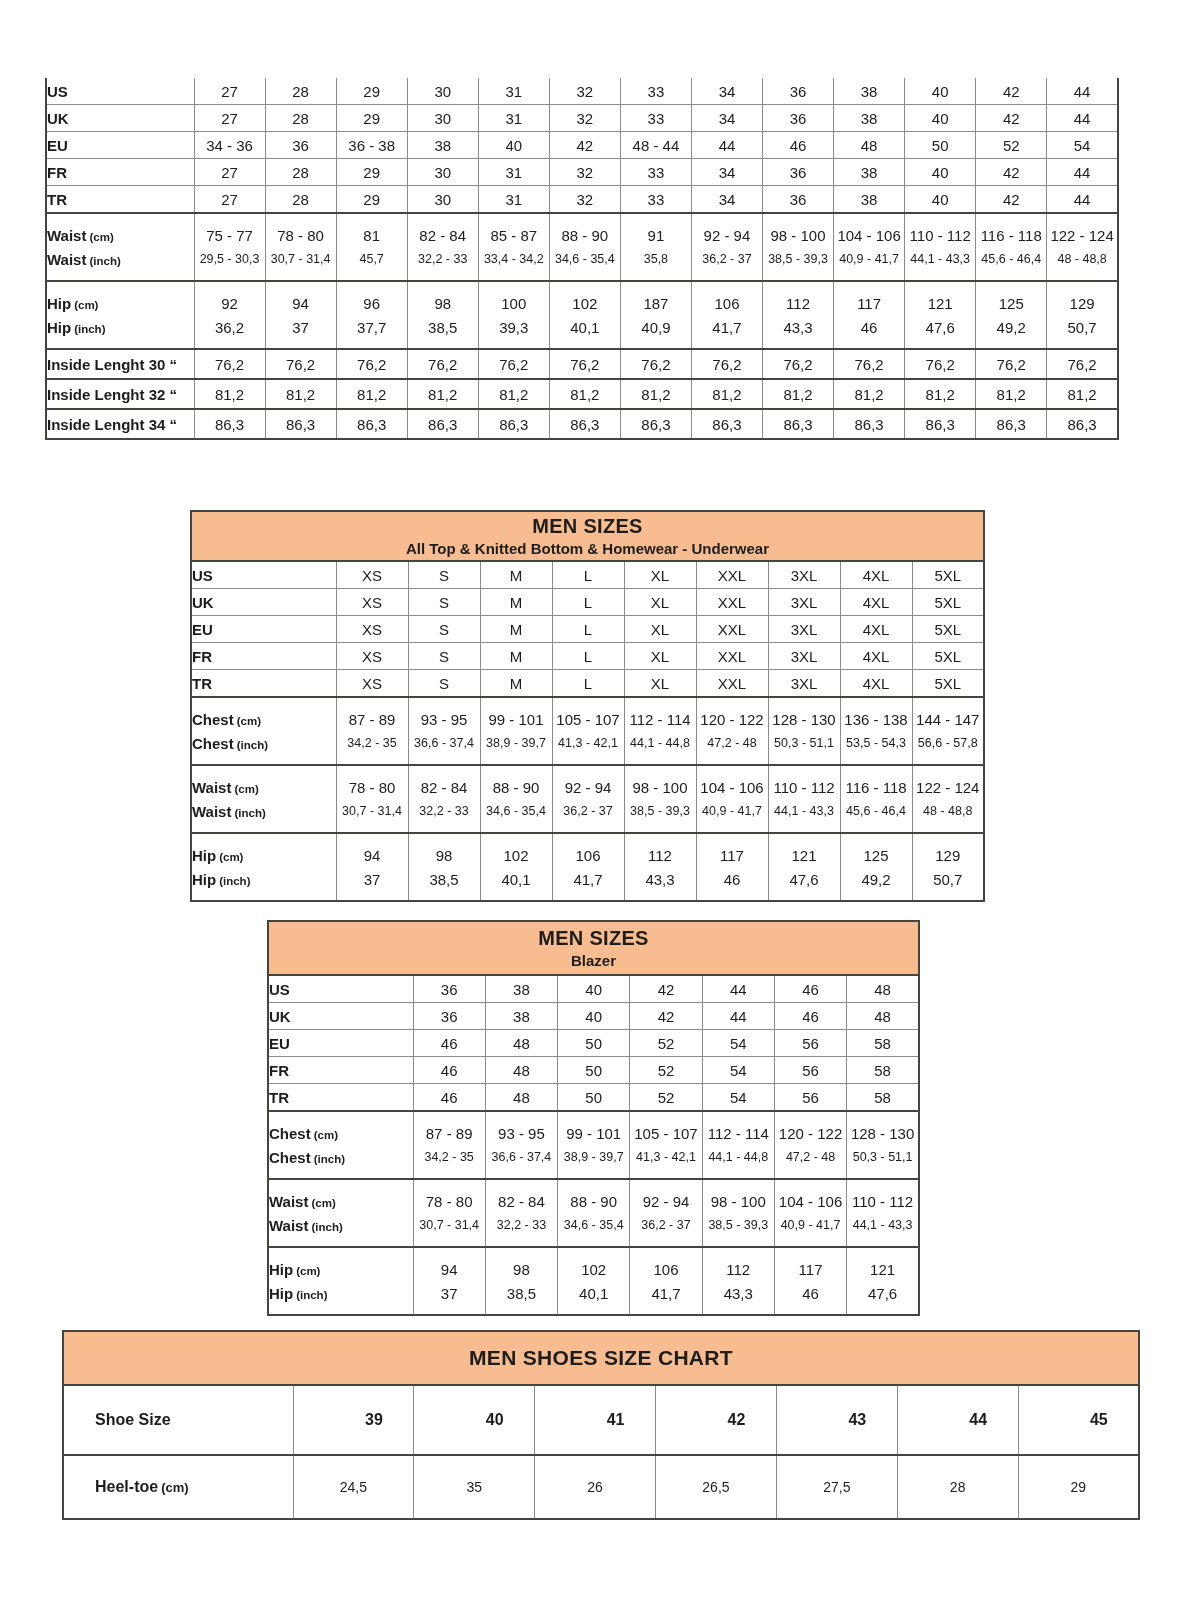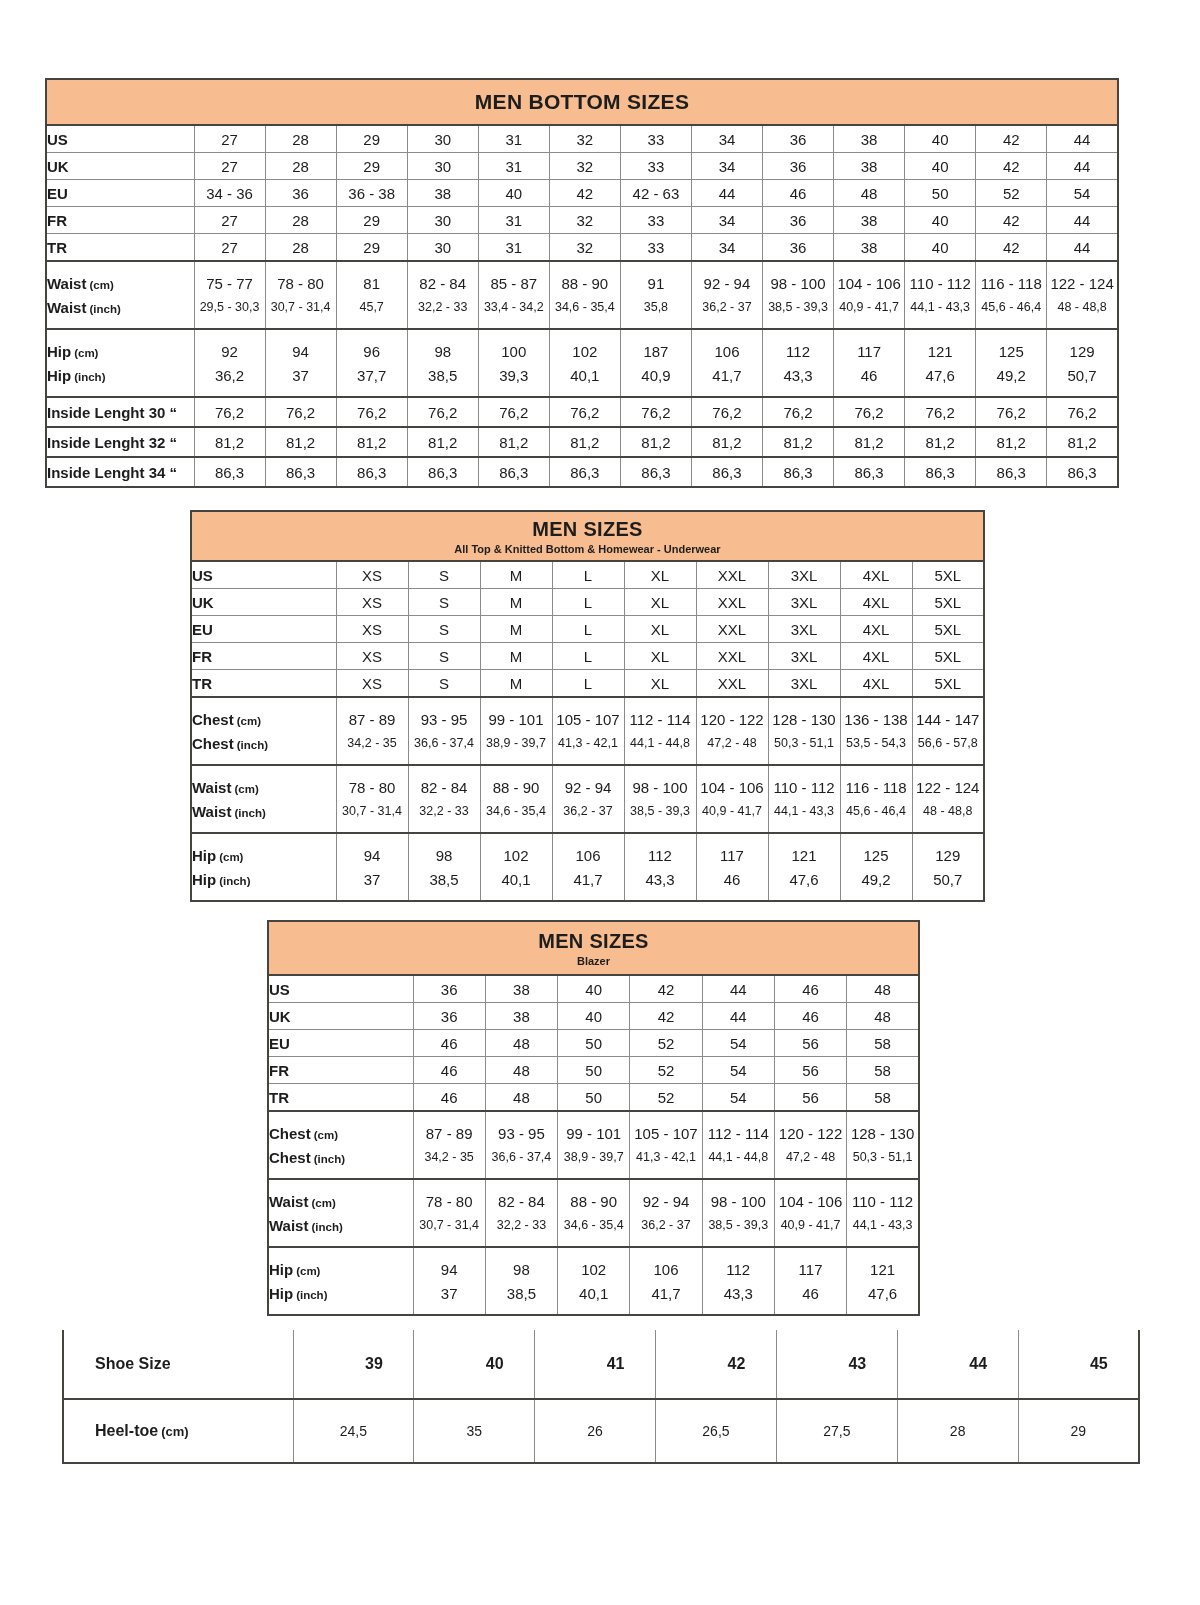--- a/index.html
+++ b/index.html
@@ -14,21 +14,21 @@
     font-family:"Liberation Sans", sans-serif;color:var(--text);
   }
   .tblwrap{position:absolute;}
   .titlebar{
     background:var(--header-bg);
     border:2px solid var(--outer);
     display:flex;flex-direction:column;justify-content:center;align-items:center;
     box-sizing:border-box;
   }
   .title{font-weight:bold;font-size:21px;letter-spacing:.3px;}
-  .subtitle{font-weight:bold;font-size:11px;margin-top:2px;}
+  .subtitle{font-weight:bold;font-size:15px;margin-top:2px;}
   .has-sub .title{font-size:20px;}
   table{
     width:100%;border-collapse:collapse;table-layout:fixed;
     border:2px solid var(--outer);border-top:none;
   }
   td{
     text-align:center;font-size:15px;height:26px;padding:0;
     overflow:hidden;white-space:nowrap;
   }
   td + td{border-left:1px solid var(--inner);}
@@ -49,23 +49,20 @@
   .shoes tbody:nth-of-type(2) td{height:62px;}
   .shoes td.label{padding-left:31px;}
   .shoes .lbl-main{font-size:16px;}
   .shoes .lbl-unit{font-size:13px;}
   .shoes tbody:nth-of-type(2) td:not(.label){font-size:14px;border-radius:20px;}
 </style>
 </head>
 <body>
 
 <div class="tblwrap" style="left:45px;top:78px;width:1074px;">
-    <div class="titlebar" style="height: 48px;">
-      <div class="title">MEN BOTTOM SIZES</div>
-    </div>
     <table>
       <colgroup>
         <col style="width: 148px;">
         <col>
         <col>
         <col>
         <col>
         <col>
         <col>
         <col>
@@ -114,21 +111,21 @@
       </tbody>
       <tbody class="s">
         <tr>
           <td class="label"><span class="lbl-main">EU</span></td>
           <td>34 - 36</td>
           <td>36</td>
           <td>36 - 38</td>
           <td>38</td>
           <td>40</td>
           <td>42</td>
-          <td>42 - 63</td>
+          <td>48 - 44</td>
           <td>44</td>
           <td>46</td>
           <td>48</td>
           <td>50</td>
           <td>52</td>
           <td>54</td>
         </tr>
       </tbody>
       <tbody class="s">
         <tr>
@@ -599,20 +596,23 @@
           <td>41,7</td>
           <td>43,3</td>
           <td>46</td>
           <td>47,6</td>
         </tr>
       </tbody>
     </table>
   </div>
 
 <div class="tblwrap shoes" style="left:62px;top:1330px;width:1078px;">
+    <div class="titlebar" style="height: 56px;">
+      <div class="title">MEN SHOES SIZE CHART</div>
+    </div>
     <table>
       <colgroup>
         <col style="width: 230px;">
         <col>
         <col>
         <col>
         <col>
         <col>
         <col>
         <col>

